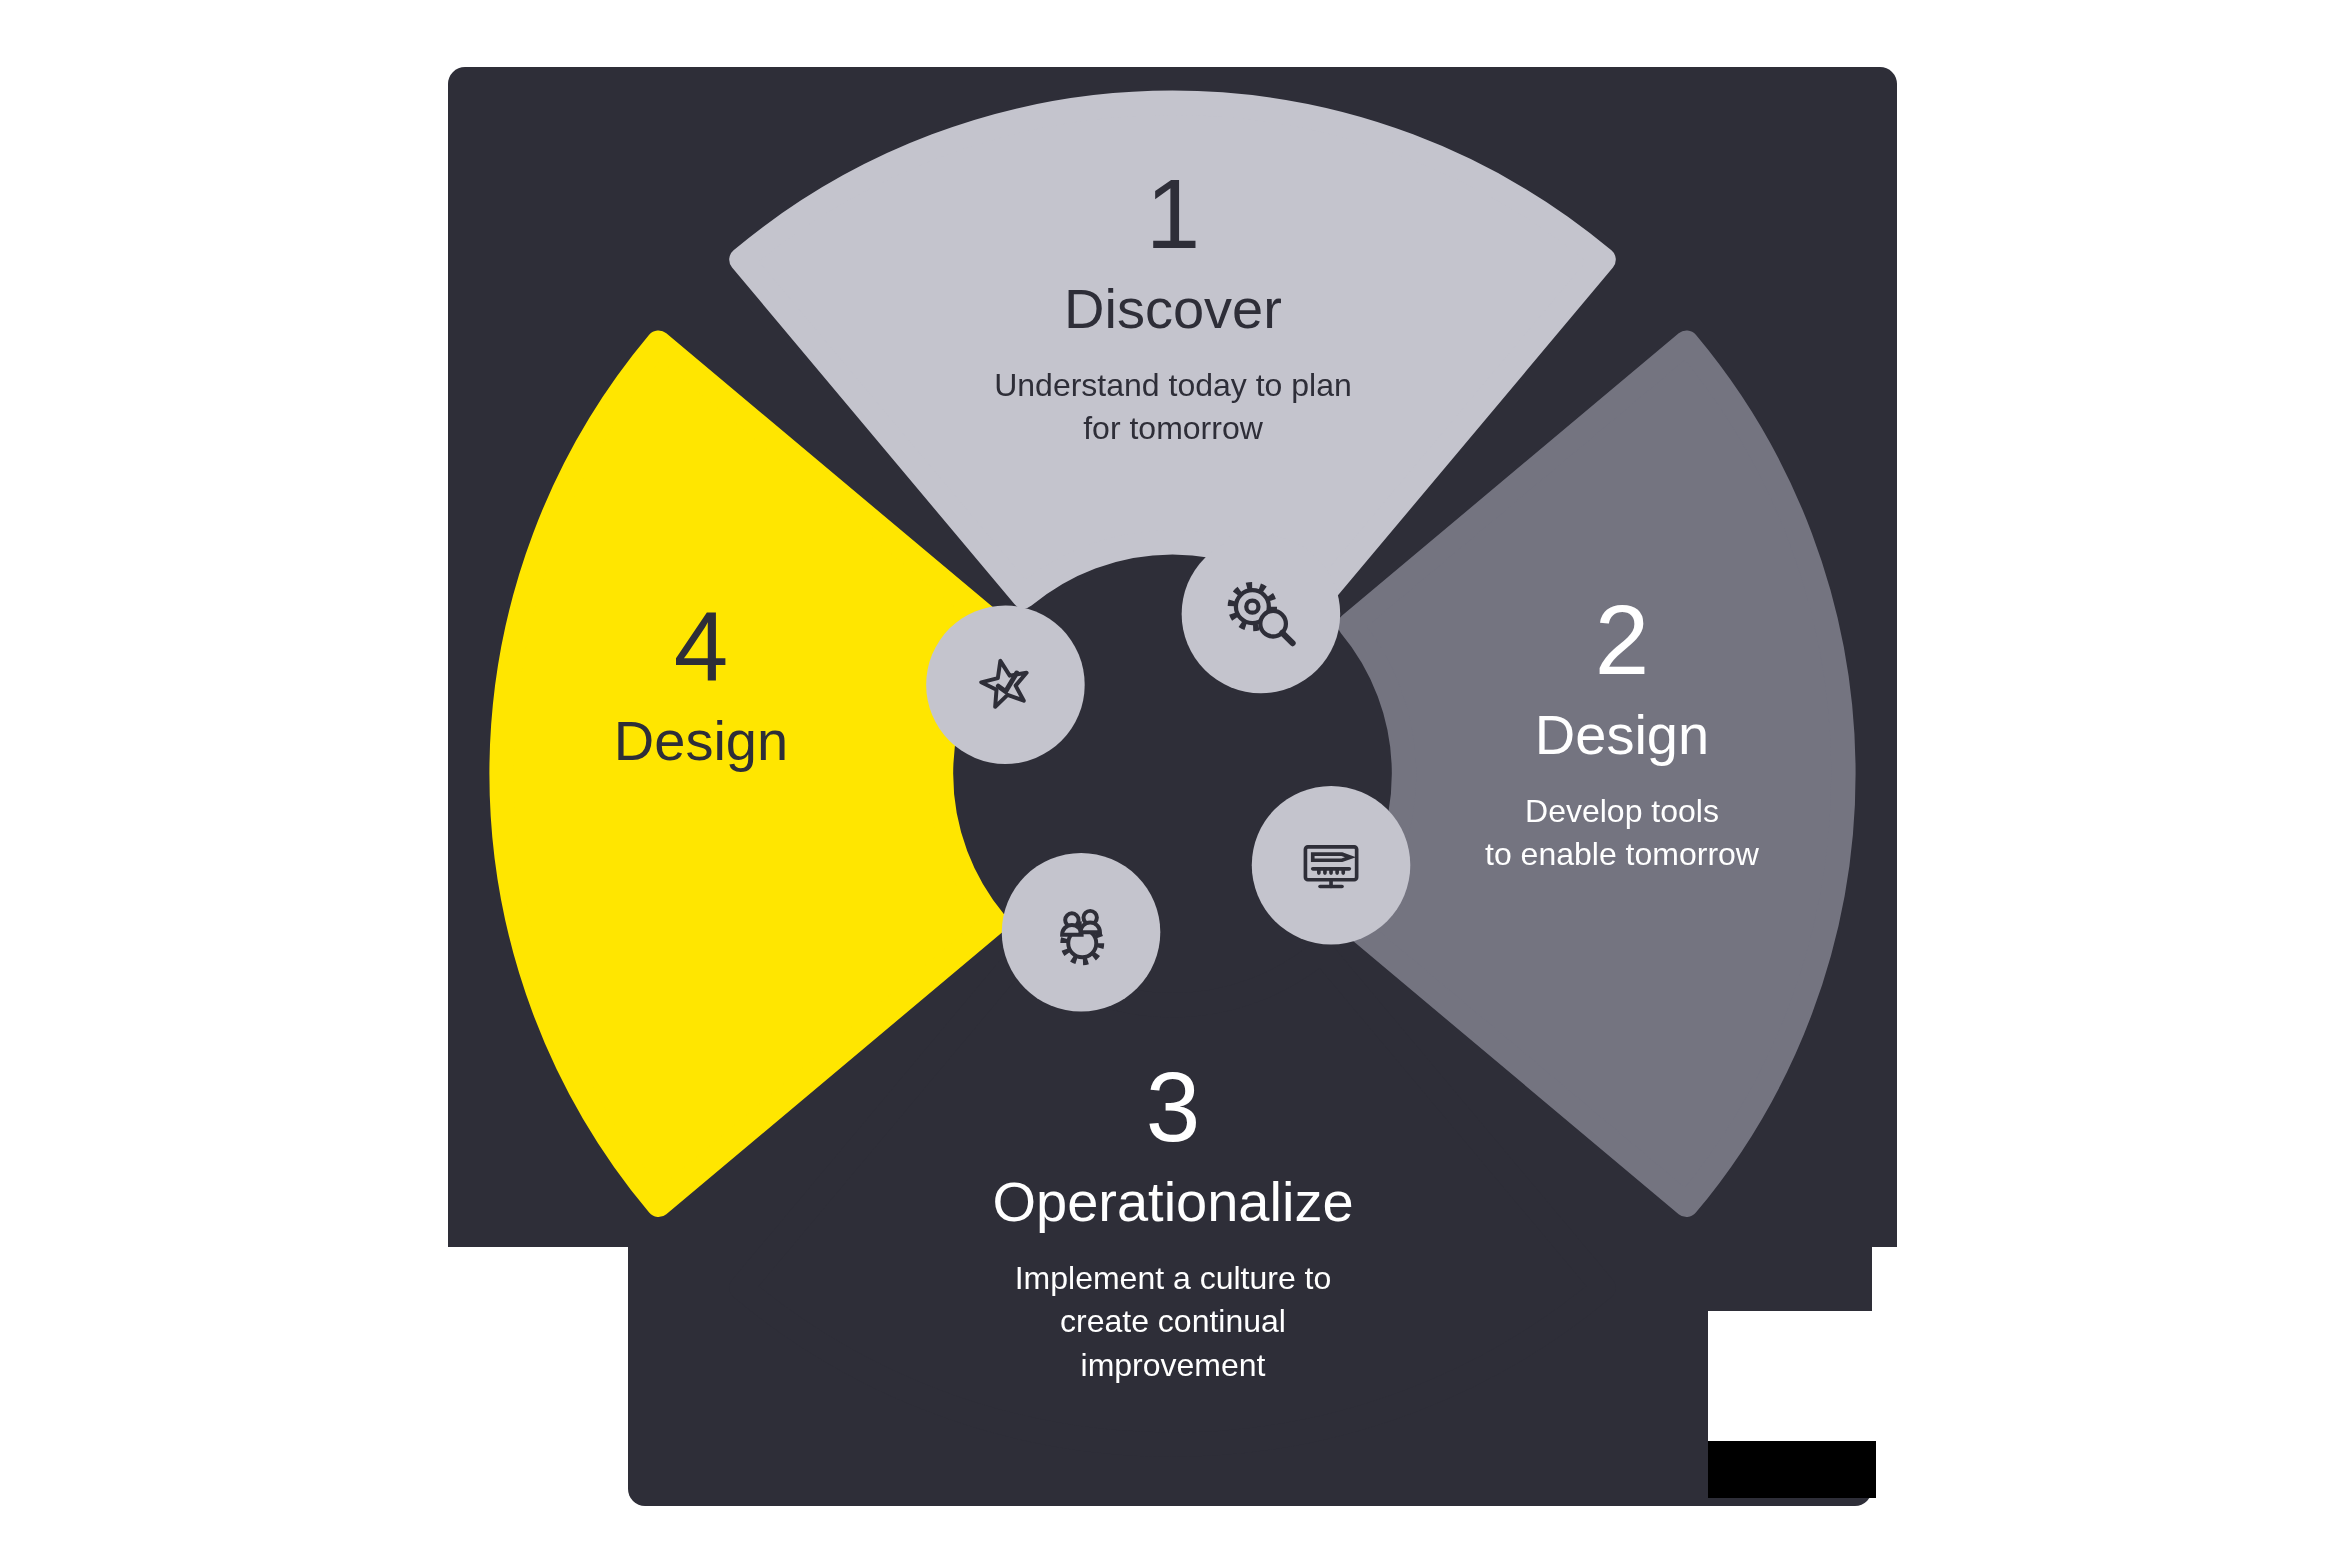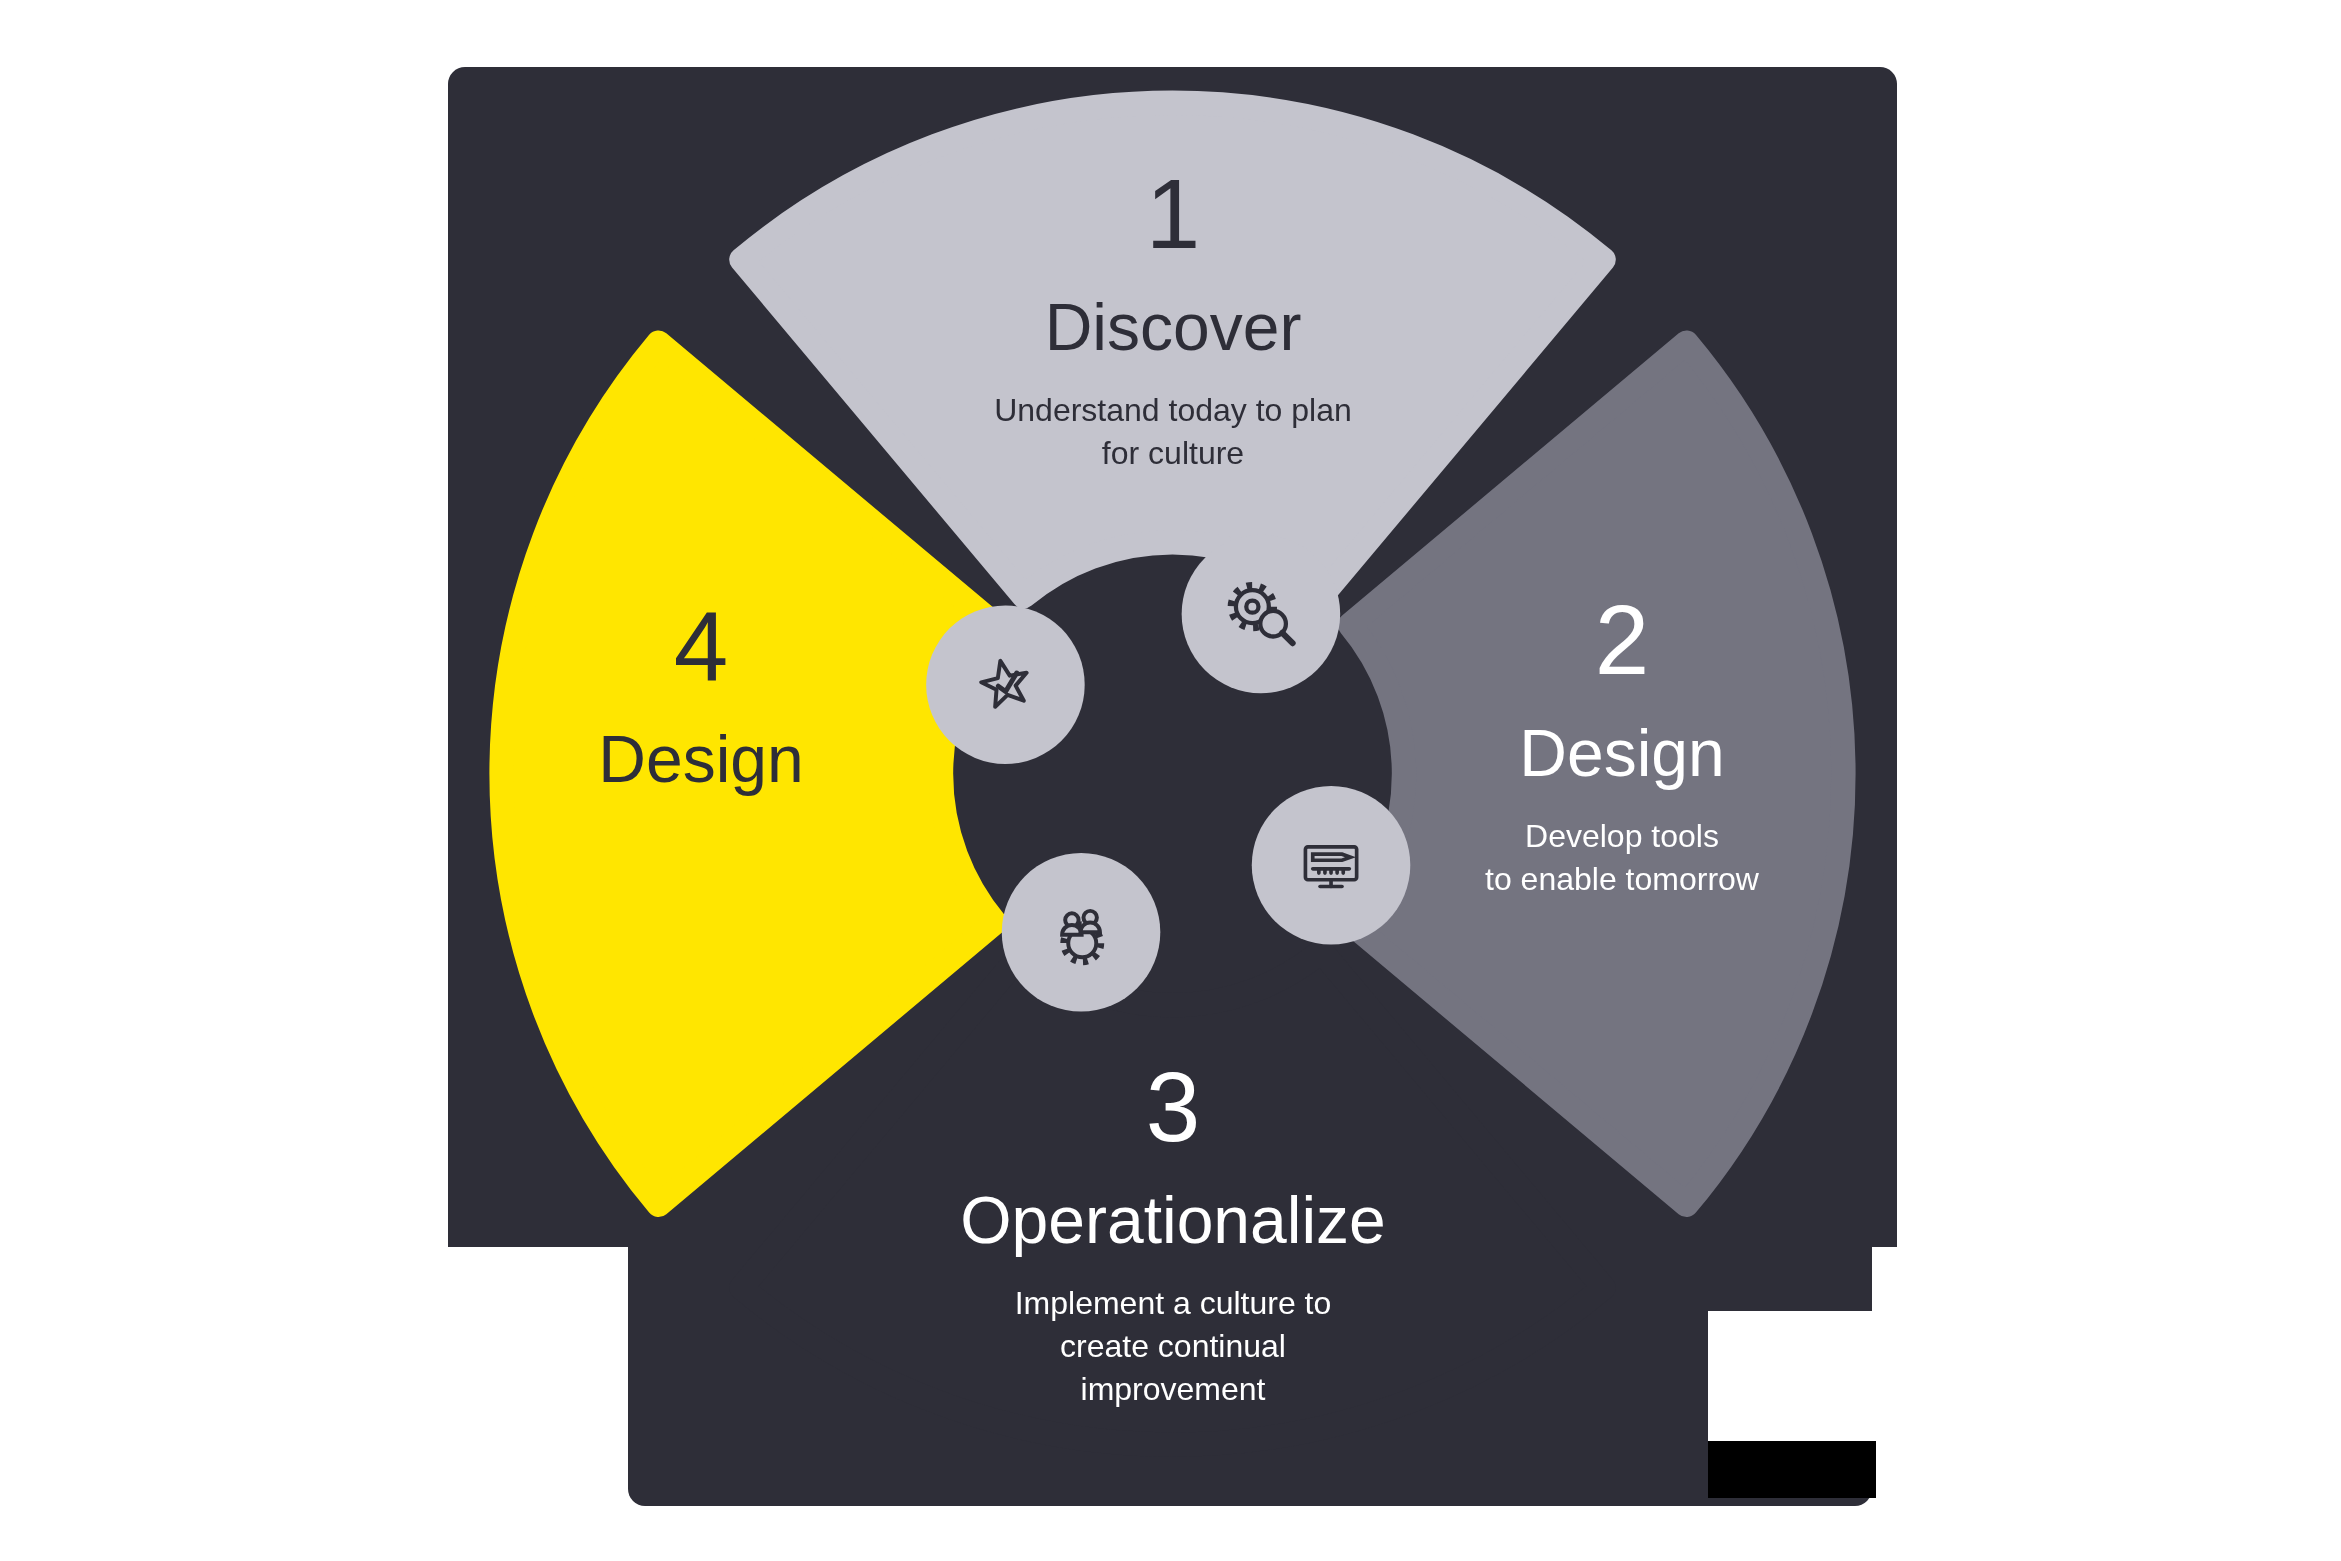--- a/index.html
+++ b/index.html
@@ -47,23 +47,23 @@
     transform: translateX(-50%);
     text-align: center;
     pointer-events: none;
   }
   .phase-label .num {
     font-size: 98px;
     line-height: 1.05;
     font-weight: 400;
   }
   .phase-label .title {
-    font-size: 66px;
+    font-size: 56px;
     line-height: 1.15;
-    margin-top: 24px;
+    margin-top: 11px;
     font-weight: 400;
   }
   .phase-label .desc {
     font-size: 32px;
     line-height: 1.35;
     margin-top: 23px;
     white-space: pre-line;
     font-weight: 400;
   }
   .dark-text  { color: #2e2e38; }
@@ -129,21 +129,21 @@
     <g transform="translate(914,1013) rotate(-12)" fill="none" stroke="#2e2e38" stroke-width="6.5" stroke-linejoin="round">
       <path d="M0 -40 L-10 -13 L-38 -12 L-16 5 L-24 32 L0 17 L24 32 L16 5 L38 -12 L10 -13 Z"></path>
       <polyline points="-12,0 -2,11 22,-15" stroke-width="8" stroke-linecap="round"></polyline>
     </g>
   </svg>
 
   <div id="label-discover" class="phase-label dark-text">
     <div class="num">1</div>
     <div class="title">Discover</div>
     <div class="desc">Understand today to plan
-for culture</div>
+for tomorrow</div>
   </div>
 
   <div id="label-design" class="phase-label light-text">
     <div class="num">2</div>
     <div class="title">Design</div>
     <div class="desc">Develop tools
 to enable tomorrow</div>
   </div>
 
   <div id="label-operationalize" class="phase-label light-text">

